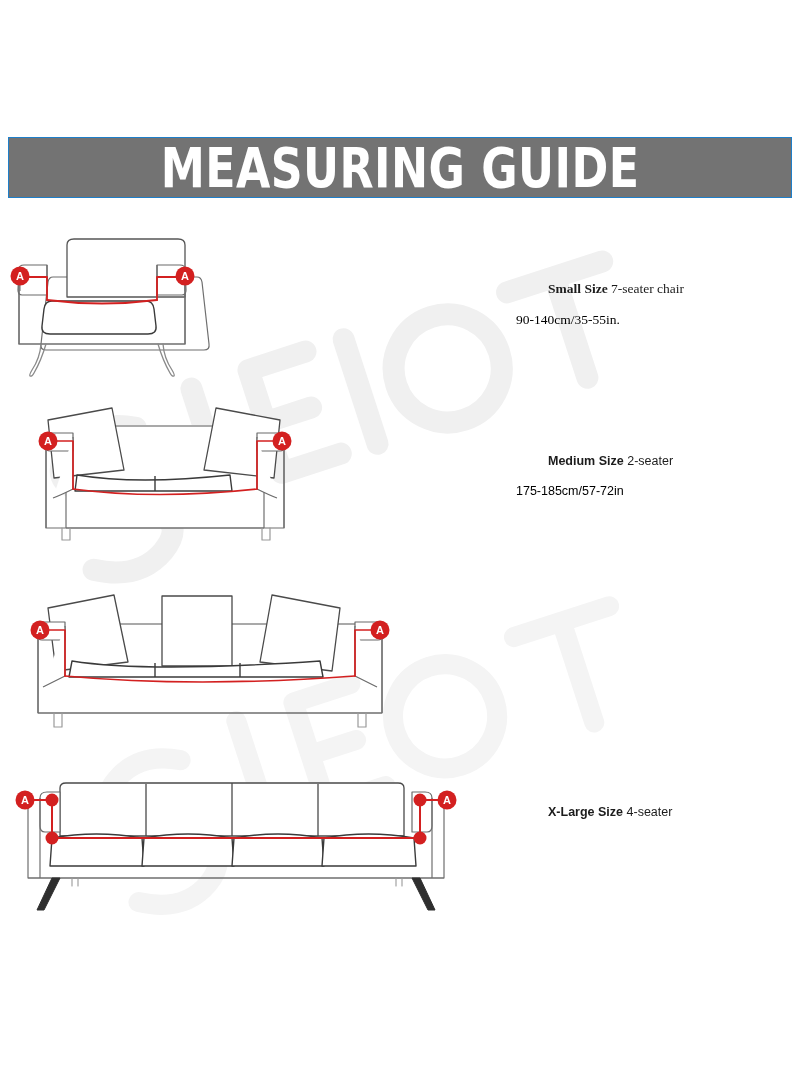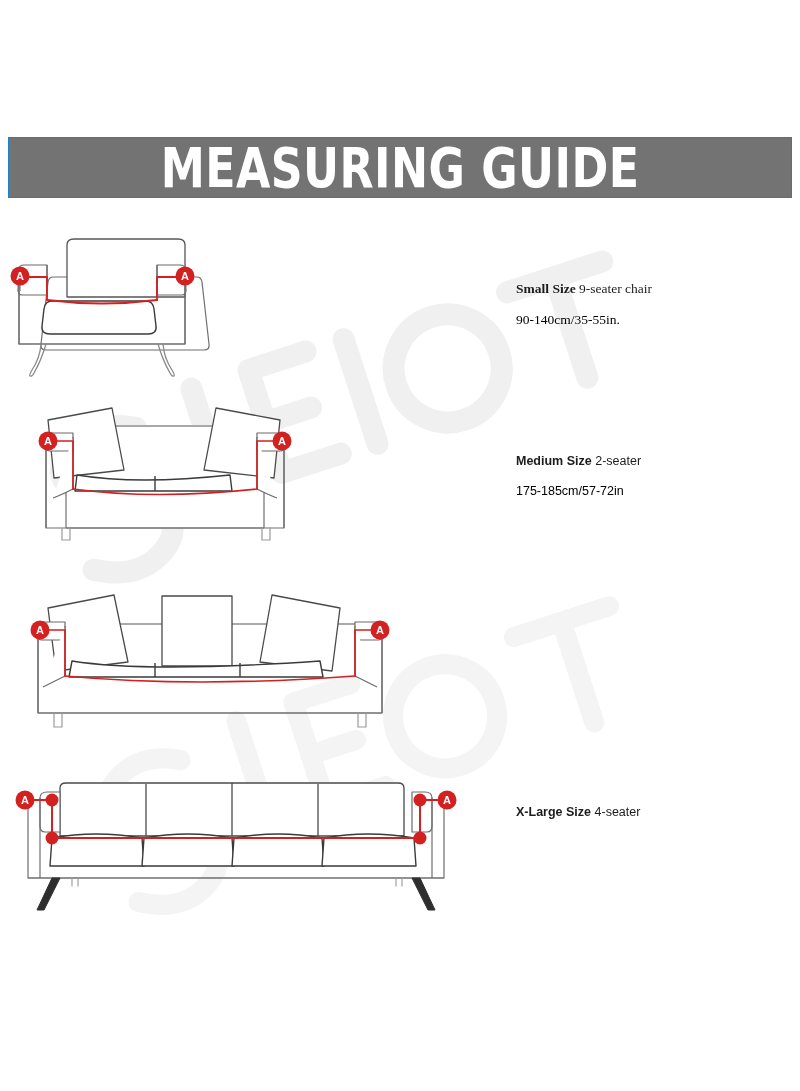--- a/index.html
+++ b/index.html
@@ -66,21 +66,21 @@
     position: absolute;
     left: 516px;
     width: 270px;
   }
   .line1 {
     font-size: 12.5px;
     color: #1c1c1c;
     line-height: 1.35;
     white-space: nowrap;
   }
-  .line1 .strong { font-weight: bold; }
+  .line1 .strong { font-weight: bold; margin-left: 32px; }
   .line2 {
     font-size: 12.5px;
     color: #000000;
     line-height: 1.35;
     margin-top: 13px;
     white-space: nowrap;
   }
   
   #row-small .line1, #row-small .line2 {
     font-family: "Liberation Serif", "DejaVu Serif", serif;
@@ -190,21 +190,21 @@
           <path d="M185 52 l0 14" stroke="#777" stroke-width="1.1"></path>
           <circle cx="185" cy="51" r="9.5" fill="#d32020"></circle>
           <text x="185" y="55.4" font-family="Liberation Sans, sans-serif" font-size="11" font-weight="bold" fill="#ffffff" text-anchor="middle">A</text>
         </g>
         <g transform="translate(140,0)"></g>
       </svg>
     </div>
     <div class="textblock">
       <div class="line1">
         <span class="strong">Small Size</span>
-        <span>9-seater chair</span>
+        <span>7-seater chair</span>
       </div>
       <div class="line2">90-140cm/35-55in.</div>
     </div>
   </div>
 
   <div class="row" id="row-medium">
     <div class="art">
       <svg width="440" height="175" viewBox="0 0 440 175">
 
         <g fill="#ffffff" stroke="#6f6f6f" stroke-width="1.2" stroke-linejoin="round">

